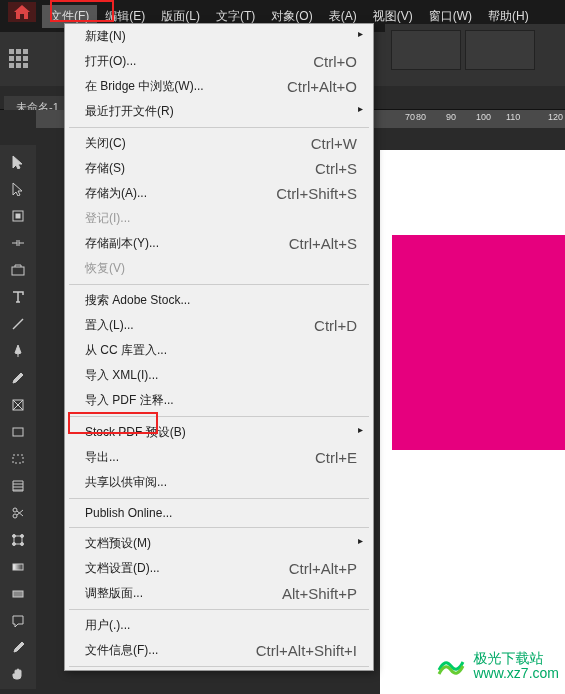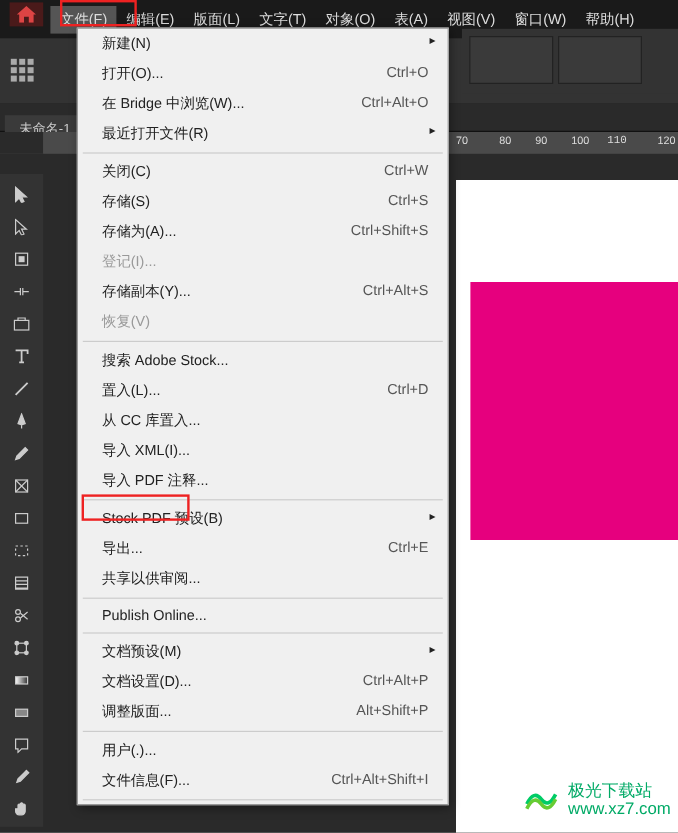--- a/index.html
+++ b/index.html
@@ -23,21 +23,21 @@
 .tool-btn { width: 28px; height: 26px; display: flex; align-items: center; justify-content: center; margin-bottom: 1px; cursor: pointer; color: #ccc; }
 .tool-btn svg { fill: #ccc; stroke: #ccc; }
 .canvas-area { position: absolute; left: 380px; top: 150px; right: 0; bottom: 0; background: #fff; }
 .pink-rect { position: absolute; left: 12px; top: 85px; width: 190px; height: 215px; background: #e6007e; }
 .dropdown { position: absolute; left: 64px; top: 23px; width: 310px; background: #f0f0f0; border: 1px solid #999; box-shadow: 2px 2px 8px rgba(0,0,0,0.4); font-size: 12px; z-index: 50; }
 .dd-item { display: flex; justify-content: space-between; padding: 4px 16px 4px 20px; cursor: pointer; color: #222; }
 .dd-item.disabled { color: #999; cursor: default; }
 .dd-item.has-sub::after { content: "▸"; position: absolute; right: 10px; font-size: 10px; }
 .dd-item { position: relative; }
 .dd-sep { height: 1px; background: #ccc; margin: 3px 4px; }
-.dd-shortcut { color: #555; font-size: 12px; }
+.dd-shortcut { color: #555; font-size: 15px; }
 .export-highlight { position: absolute; left: 68px; top: 412px; width: 90px; height: 22px; border: 2px solid #e22; pointer-events: none; z-index: 101; }
 .watermark { position: absolute; right: 6px; bottom: 12px; display: flex; align-items: center; font-size: 14px; color: #0a6; z-index: 200; }
 .watermark-icon { width: 32px; height: 32px; margin-right: 6px; }
 .watermark-text { display: flex; flex-direction: column; line-height: 1.1; }
 .watermark-sub { font-size: 14px; color: #0a6; }
 .panel-r { position: absolute; right: 0; top: 24px; width: 180px; height: 54px; background: #333; }
 .panel-r-inner { padding: 6px; display: flex; gap: 4px; }
 .panel-box { width: 70px; height: 40px; background: #3a3a3a; border: 1px solid #222; }
 .toolbar-handle { position: absolute; left: 2px; top: 148px; font-size: 10px; color: #888; }
 </style>
@@ -89,25 +89,25 @@
 </div>
 
 <div class="tab-bar">
   <div class="tab">未命名-1</div>
 </div>
 
 <div class="ruler-area">
   <div class="ruler-left"></div>
   <div class="ruler" id="ruler">
       <span class="ruler-tick" style="left: 320px;">60</span>
-      <span class="ruler-tick" style="left: 344px;">70</span>
+      <span class="ruler-tick" style="left: 369px;">70</span>
       <span class="ruler-tick" style="left: 380px;">80</span>
       <span class="ruler-tick" style="left: 410px;">90</span>
       <span class="ruler-tick" style="left: 440px;">100</span>
-      <span class="ruler-tick" style="left: 470px; font-family: Liberation Mono, monospace;">110</span>
+      <span class="ruler-tick" style="left: 470px;">110</span>
       <span class="ruler-tick" style="left: 500px; margin-left: 12px;">120</span>
     </div>
 </div>
 
 <div class="toolbar-handle">&gt;&gt;</div>
 
 <div class="left-toolbar">
   <div class="tool-btn">
       <svg width="14" height="14" viewBox="0 0 14 14">
         <path d="M2 1l0 12 3-3 2 4 2-1-2-4 4 0z" fill="#ccc"></path>

